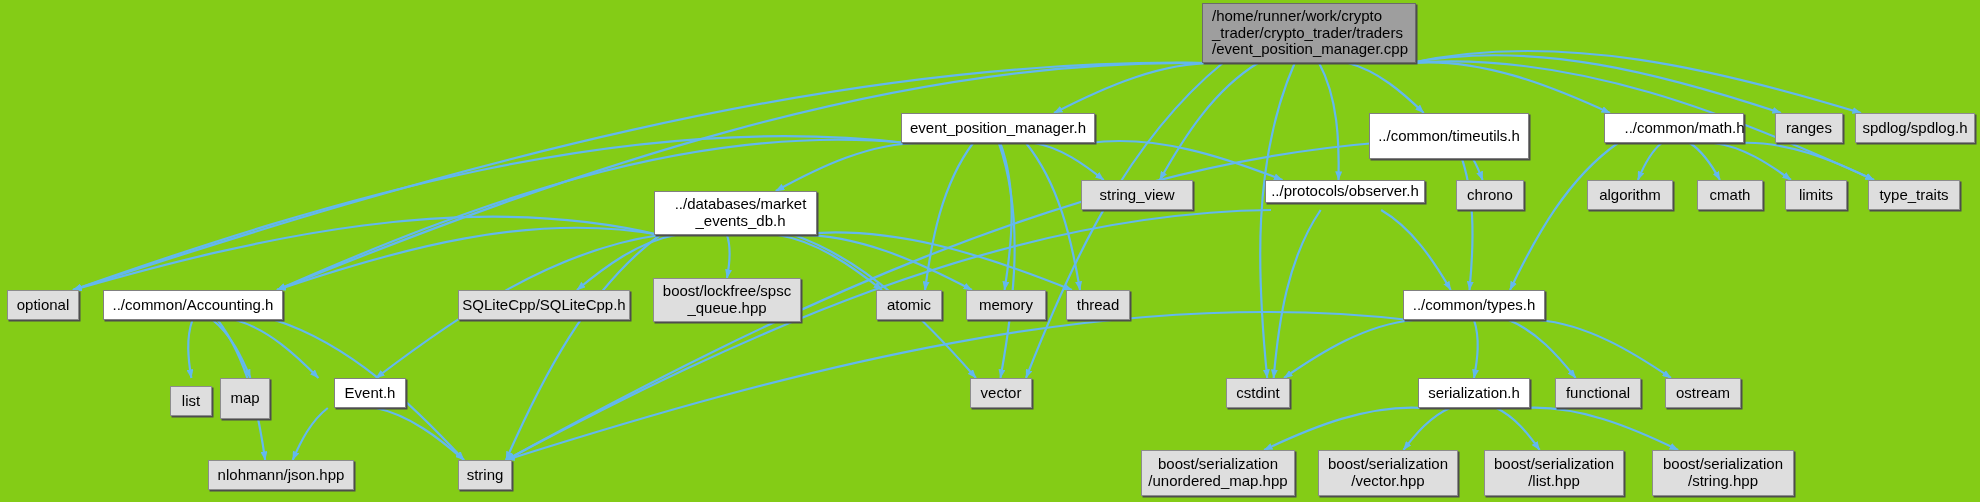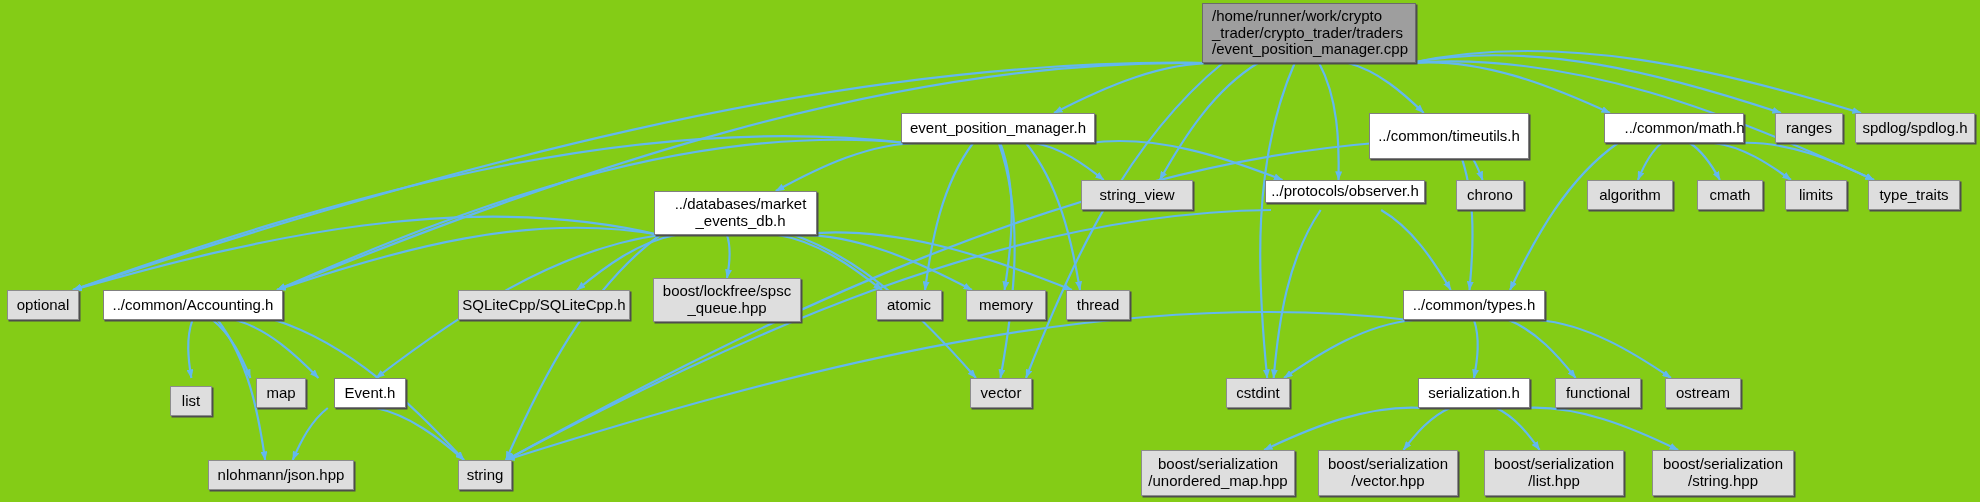--- a/index.html
+++ b/index.html
@@ -148,21 +148,21 @@
       <div class="node sys" style="left: 7px; top: 290px; width: 72px; height: 30px;">optional</div>
       <div class="node usr" style="left: 103px; top: 290px; width: 180px; height: 30px;">../common/Accounting.h</div>
       <div class="node sys" style="left: 458px; top: 290px; width: 172px; height: 30px;">SQLiteCpp/SQLiteCpp.h</div>
       <div class="node sys" style="left: 653px; top: 278px; width: 148px; height: 44px;">boost/lockfree/spsc
 _queue.hpp</div>
       <div class="node sys" style="left: 876px; top: 290px; width: 66px; height: 30px;">atomic</div>
       <div class="node sys" style="left: 966px; top: 290px; width: 80px; height: 30px;">memory</div>
       <div class="node sys" style="left: 1066px; top: 290px; width: 64px; height: 30px;">thread</div>
       <div class="node usr" style="left: 1403px; top: 290px; width: 142px; height: 30px;">../common/types.h</div>
       <div class="node sys" style="left: 170px; top: 378px; width: 42px; height: 30px; margin-top: 8px;">list</div>
-      <div class="node sys" style="left: 256px; top: 378px; width: 50px; height: 30px; text-align: center;">map</div>
+      <div class="node sys" style="left: 220px; top: 378px; width: 50px; height: 41px; text-align: center;">map</div>
       <div class="node usr" style="left: 310px; top: 378px; width: 72px; height: 30px; margin-left: 24px;">Event.h</div>
       <div class="node sys" style="left: 970px; top: 378px; width: 62px; height: 30px;">vector</div>
       <div class="node sys" style="left: 1226px; top: 378px; width: 64px; height: 30px;">cstdint</div>
       <div class="node usr" style="left: 1418px; top: 378px; width: 112px; height: 30px;">serialization.h</div>
       <div class="node sys" style="left: 1555px; top: 378px; width: 86px; height: 30px;">functional</div>
       <div class="node sys" style="left: 1665px; top: 378px; width: 76px; height: 30px;">ostream</div>
       <div class="node sys" style="left: 208px; top: 460px; width: 146px; height: 30px;">nlohmann/json.hpp</div>
       <div class="node sys" style="left: 458px; top: 460px; width: 54px; height: 30px;">string</div>
       <div class="node sys" style="left: 1141px; top: 450px; width: 154px; height: 46px;">boost/serialization
 /unordered_map.hpp</div>

